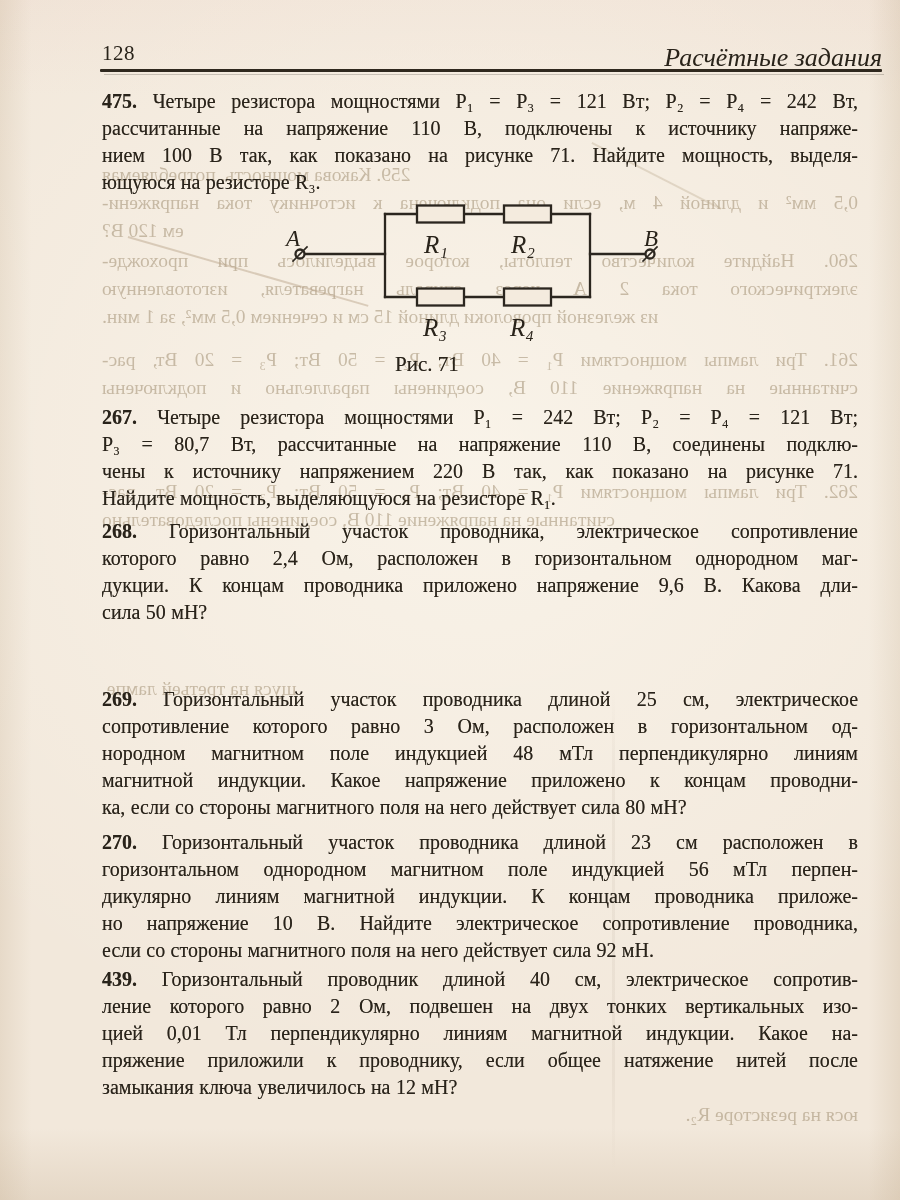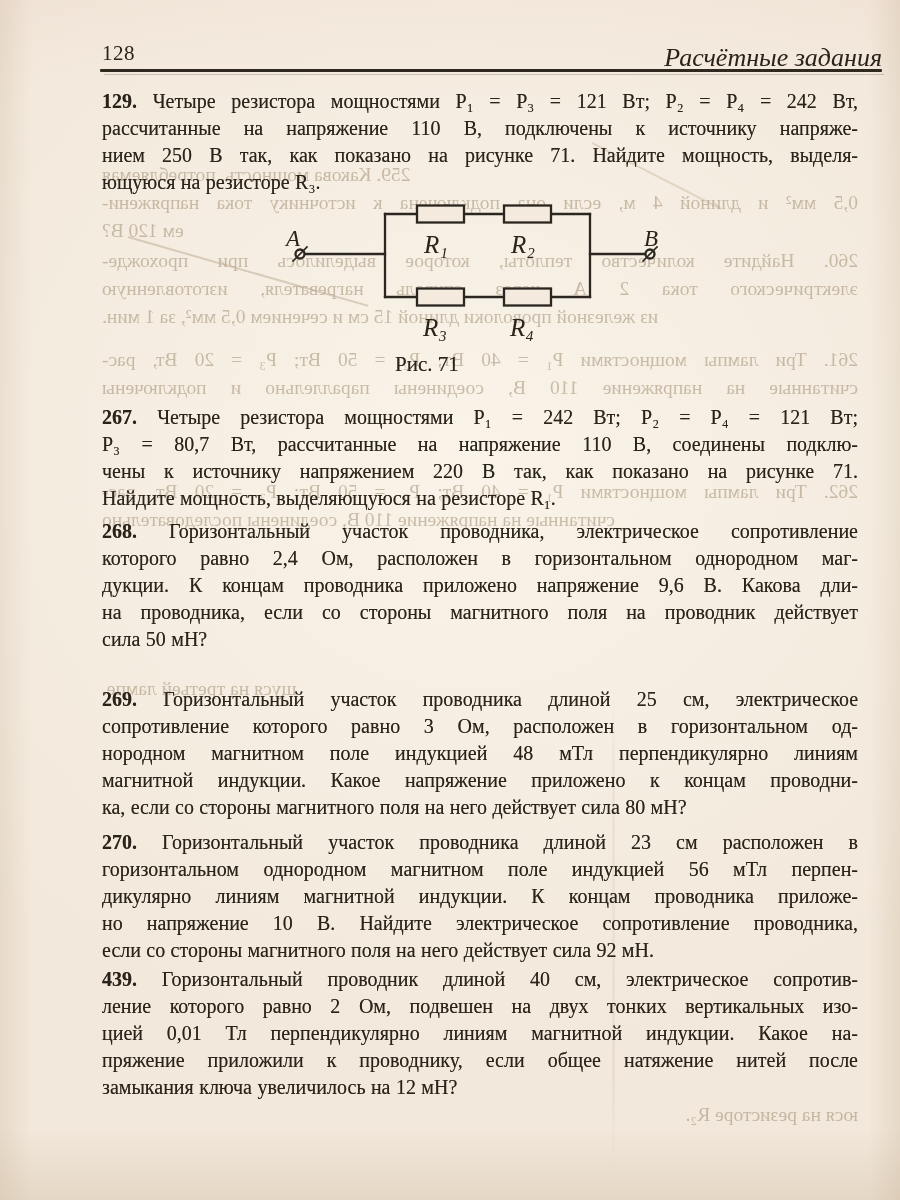--- a/index.html
+++ b/index.html
@@ -62,23 +62,23 @@
   <div class="scratch" style="left:128px;top:236px;width:250px;transform:rotate(16deg)"></div>
   <div class="scratch" style="left:592px;top:142px;width:145px;transform:rotate(27deg);opacity:.7"></div>
   <div class="crease" style="left:612px;top:690px;height:480px"></div>
 
   <span class="pgnum">128</span>
   <span class="htitle">Расчётные задания</span>
   <div class="rule"></div>
   <div class="rule2"></div>
 
   <section class="prob" style="top:88px">
-    <div class="line"><b class="num">129.</b> <span>Четыре резистора мощностями P₁ = P₃ = 121 Вт; P₂ = P₄ = 242 Вт,</span></div>
+    <div class="line"><b class="num">475.</b> <span>Четыре резистора мощностями P₁ = P₃ = 121 Вт; P₂ = P₄ = 242 Вт,</span></div>
     <div class="line">рассчитанные на напряжение 110 В, подключены к источнику напряже-</div>
-    <div class="line">нием 250 В так, как показано на рисунке 71. Найдите мощность, выделя-</div>
+    <div class="line">нием 100 В так, как показано на рисунке 71. Найдите мощность, выделя-</div>
     <div class="line last">ющуюся на резисторе R₃.</div>
   </section>
 
   <svg class="fig" viewBox="270 190 400 160" width="400" height="160">
     <g stroke="#2b261f" stroke-width="2.3" fill="none" stroke-linecap="square">
       <path d="M306 254 H385"></path>
       <path d="M385 214 V297"></path>
       <path d="M385 214 H590"></path>
       <path d="M385 297 H590"></path>
       <path d="M590 214 V297"></path>
@@ -107,21 +107,20 @@
     <div class="line"><b class="num">267.</b> <span>Четыре резистора мощностями P₁ = 242 Вт; P₂ = P₄ = 121 Вт;</span></div>
     <div class="line">P₃ = 80,7 Вт, рассчитанные на напряжение 110 В, соединены подклю-</div>
     <div class="line">чены к источнику напряжением 220 В так, как показано на рисунке 71.</div>
     <div class="line last">Найдите мощность, выделяющуюся на резисторе R₁.</div>
   </section>
 
   <section class="prob" style="top:518px">
     <div class="line"><b class="num">268.</b> <span>Горизонтальный участок проводника, электрическое сопротивление</span></div>
     <div class="line">которого равно 2,4 Ом, расположен в горизонтальном однородном маг-</div>
     <div class="line">дукции. К концам проводника приложено напряжение 9,6 В. Какова дли-</div>
-    <div class="line">на проводника, если со стороны магнитного поля на проводник действует</div>
     <div class="line last">сила 50 мН?</div>
   </section>
 
   <section class="prob" style="top:686px">
     <div class="line"><b class="num">269.</b> <span>Горизонтальный участок проводника длиной 25 см, электрическое</span></div>
     <div class="line">сопротивление которого равно 3 Ом, расположен в горизонтальном од-</div>
     <div class="line">нородном магнитном поле индукцией 48 мТл перпендикулярно линиям</div>
     <div class="line">магнитной индукции. Какое напряжение приложено к концам проводни-</div>
     <div class="line last">ка, если со стороны магнитного поля на него действует сила 80 мН?</div>
   </section>

